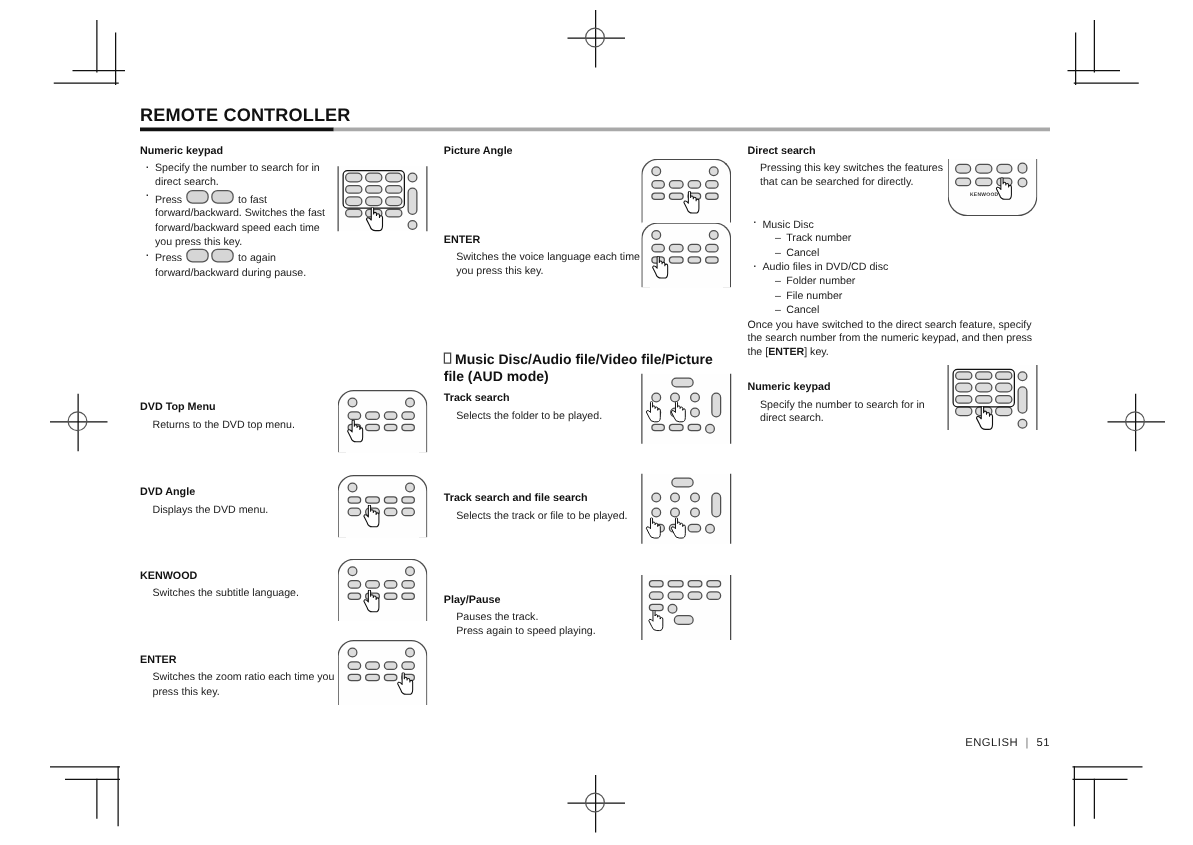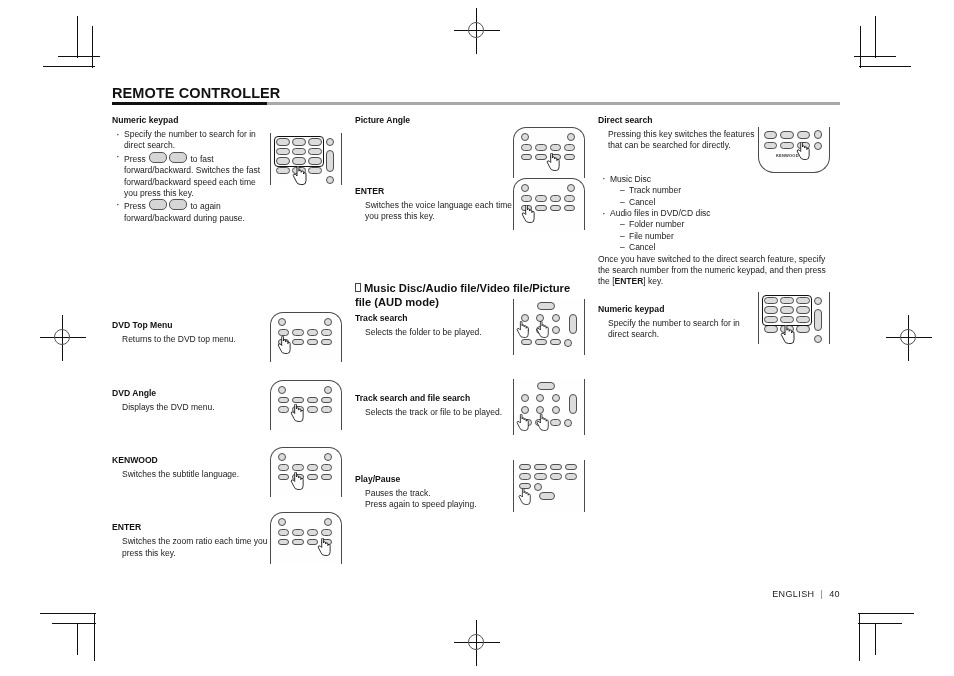--- a/index.html
+++ b/index.html
@@ -665,16 +665,16 @@
             </svg>
           </div>
         </div>
       </div>
 
     </div>
 
   </div>
 
   <div class="footer" style="right:0; top:505px;">
-    <span>ENGLISH</span><span class="sep">|</span><span>40</span>
+    <span>ENGLISH</span><span class="sep">|</span><span>51</span>
   </div>
 
 </div>
 
 </body></html>

